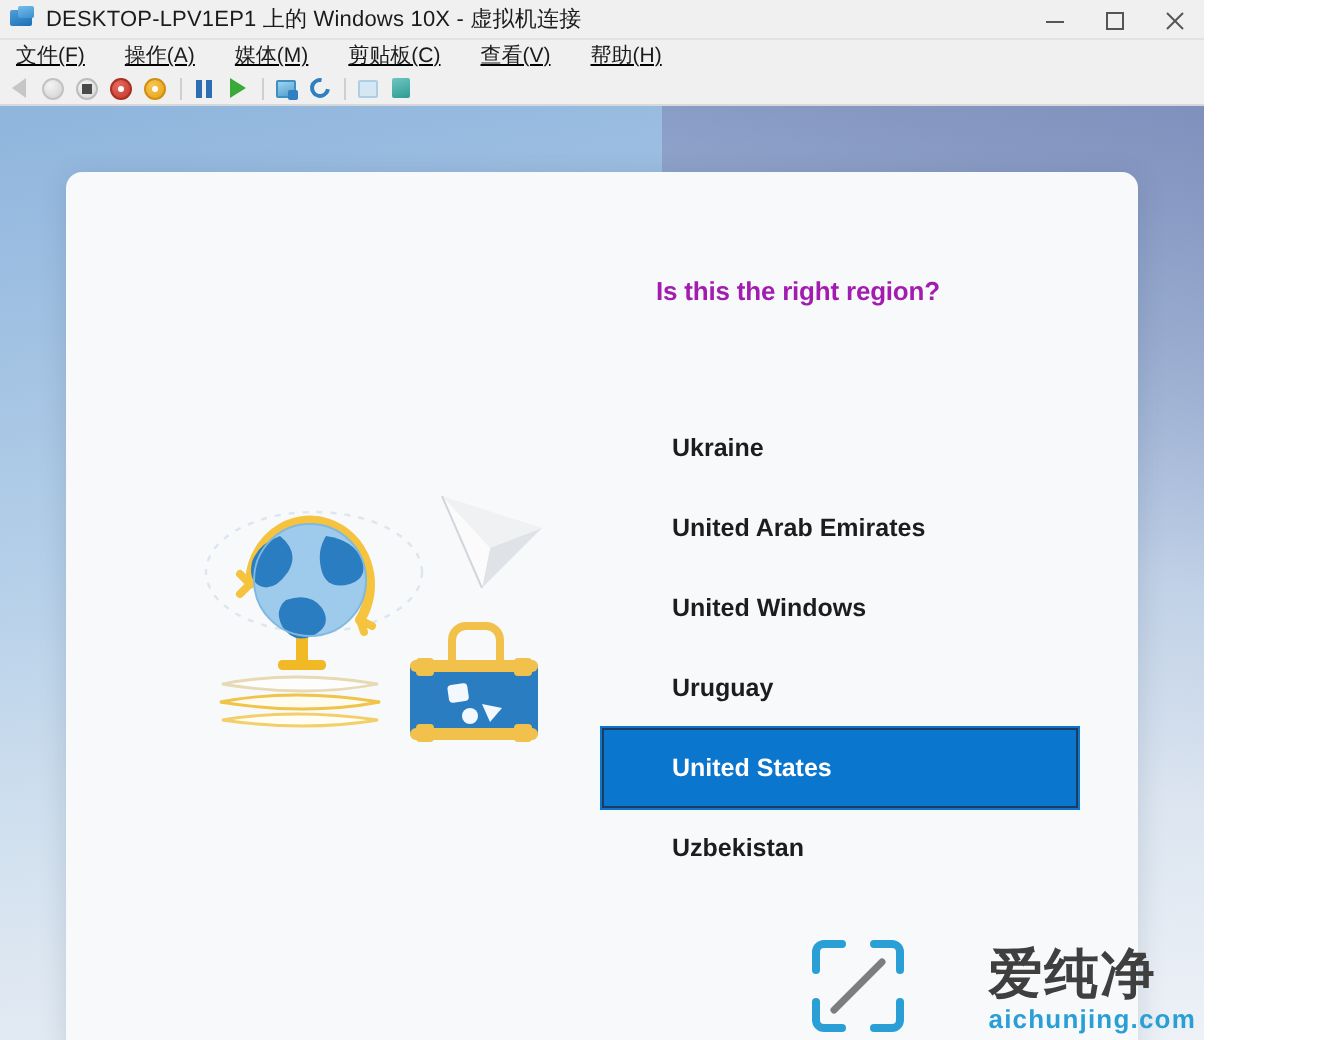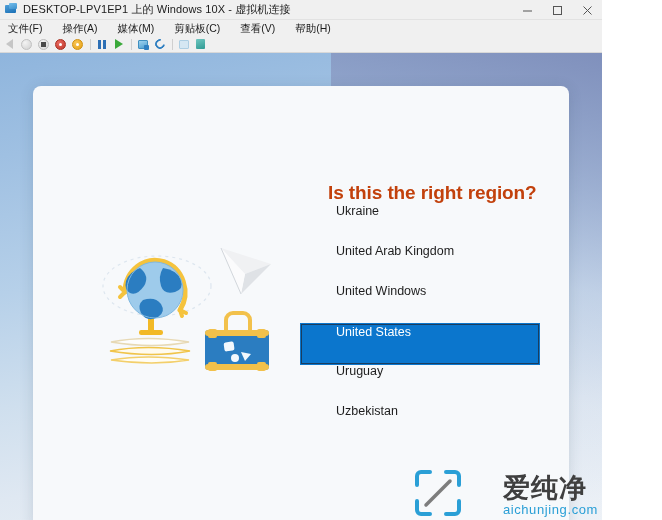--- a/index.html
+++ b/index.html
@@ -66,20 +66,21 @@
   }
   .winbtn svg { display: block; }
 
   
   .menubar {
     height: 16px;
     min-height: 16px;
     background: #f0f0f0;
     display: flex;
     padding-left: 6px;
+    text-decoration: underline;
   }
   .menuitem {
     font-size: 10.5px;
     color: #1b1b1b;
     padding: 0 8px 0 2px;
     margin-right: 10px;
     white-space: nowrap;
     line-height: 16px;
   }
 
@@ -208,41 +209,41 @@
   .illustration svg { display: block; width: 100%; height: 100%; }
 
   
   .content-pane {
     width: 50%;
     position: relative;
   }
   .oobe-title {
     position: absolute;
     left: 27px; top: 52px;
-    font-size: 19px;
+    font-size: 13px;
     font-weight: bold;
-    color: #c2410c;
+    color: #a21caf;
     letter-spacing: -.1px;
     white-space: nowrap;
-    margin-top: 44px;
   }
 
   .region-list {
     position: absolute;
     left: 0; top: 118px;
     width: 238px;
   }
   .region-item {
     height: 40px;
     display: flex;
-    align-items: flex-start;
+    align-items: center;
     padding-left: 35px;
     font-size: 12.5px;
     color: #1d1d1d;
     position: relative;
+    font-weight: bold;
   }
   .region-item.selected {
     background: #0b76cd;
     color: #ffffff;
     border: 1px solid #1b3d5e;
     outline: 1px solid #0b76cd;
     padding-left: 34px;
   }
 
   
@@ -267,21 +268,21 @@
     font-size: 27px;
     font-weight: bold;
     color: #3f3f3f;
     letter-spacing: 1px;
     line-height: 30px;
     white-space: nowrap;
     font-family: "DejaVu Sans", sans-serif;
   }
   .wm-en {
     font-size: 13px;
-    font-weight: normal;
+    font-weight: bold;
     color: #2a9fd6;
     letter-spacing: .6px;
     line-height: 14px;
     text-align: right;
     white-space: nowrap;
   }
 </style>
 </head>
 <body>
 
@@ -418,30 +419,30 @@
         </div>
 
         <div class="content-pane">
           <div class="oobe-title">Is this the right region?</div>
 
           <div class="region-list">
             <div class="region-item">
               <span>Ukraine</span>
             </div>
             <div class="region-item">
-              <span>United Arab Kingdom</span>
+              <span>United Arab Emirates</span>
             </div>
             <div class="region-item">
               <span>United Windows</span>
             </div>
+            <div class="region-item">
+              <span>Uruguay</span>
+            </div>
             <div class="region-item selected">
               <span>United States</span>
-            </div>
-            <div class="region-item">
-              <span>Uruguay</span>
             </div>
             <div class="region-item">
               <span>Uzbekistan</span>
             </div>
           </div>
 
         </div>
 
       </div>
     </div>

